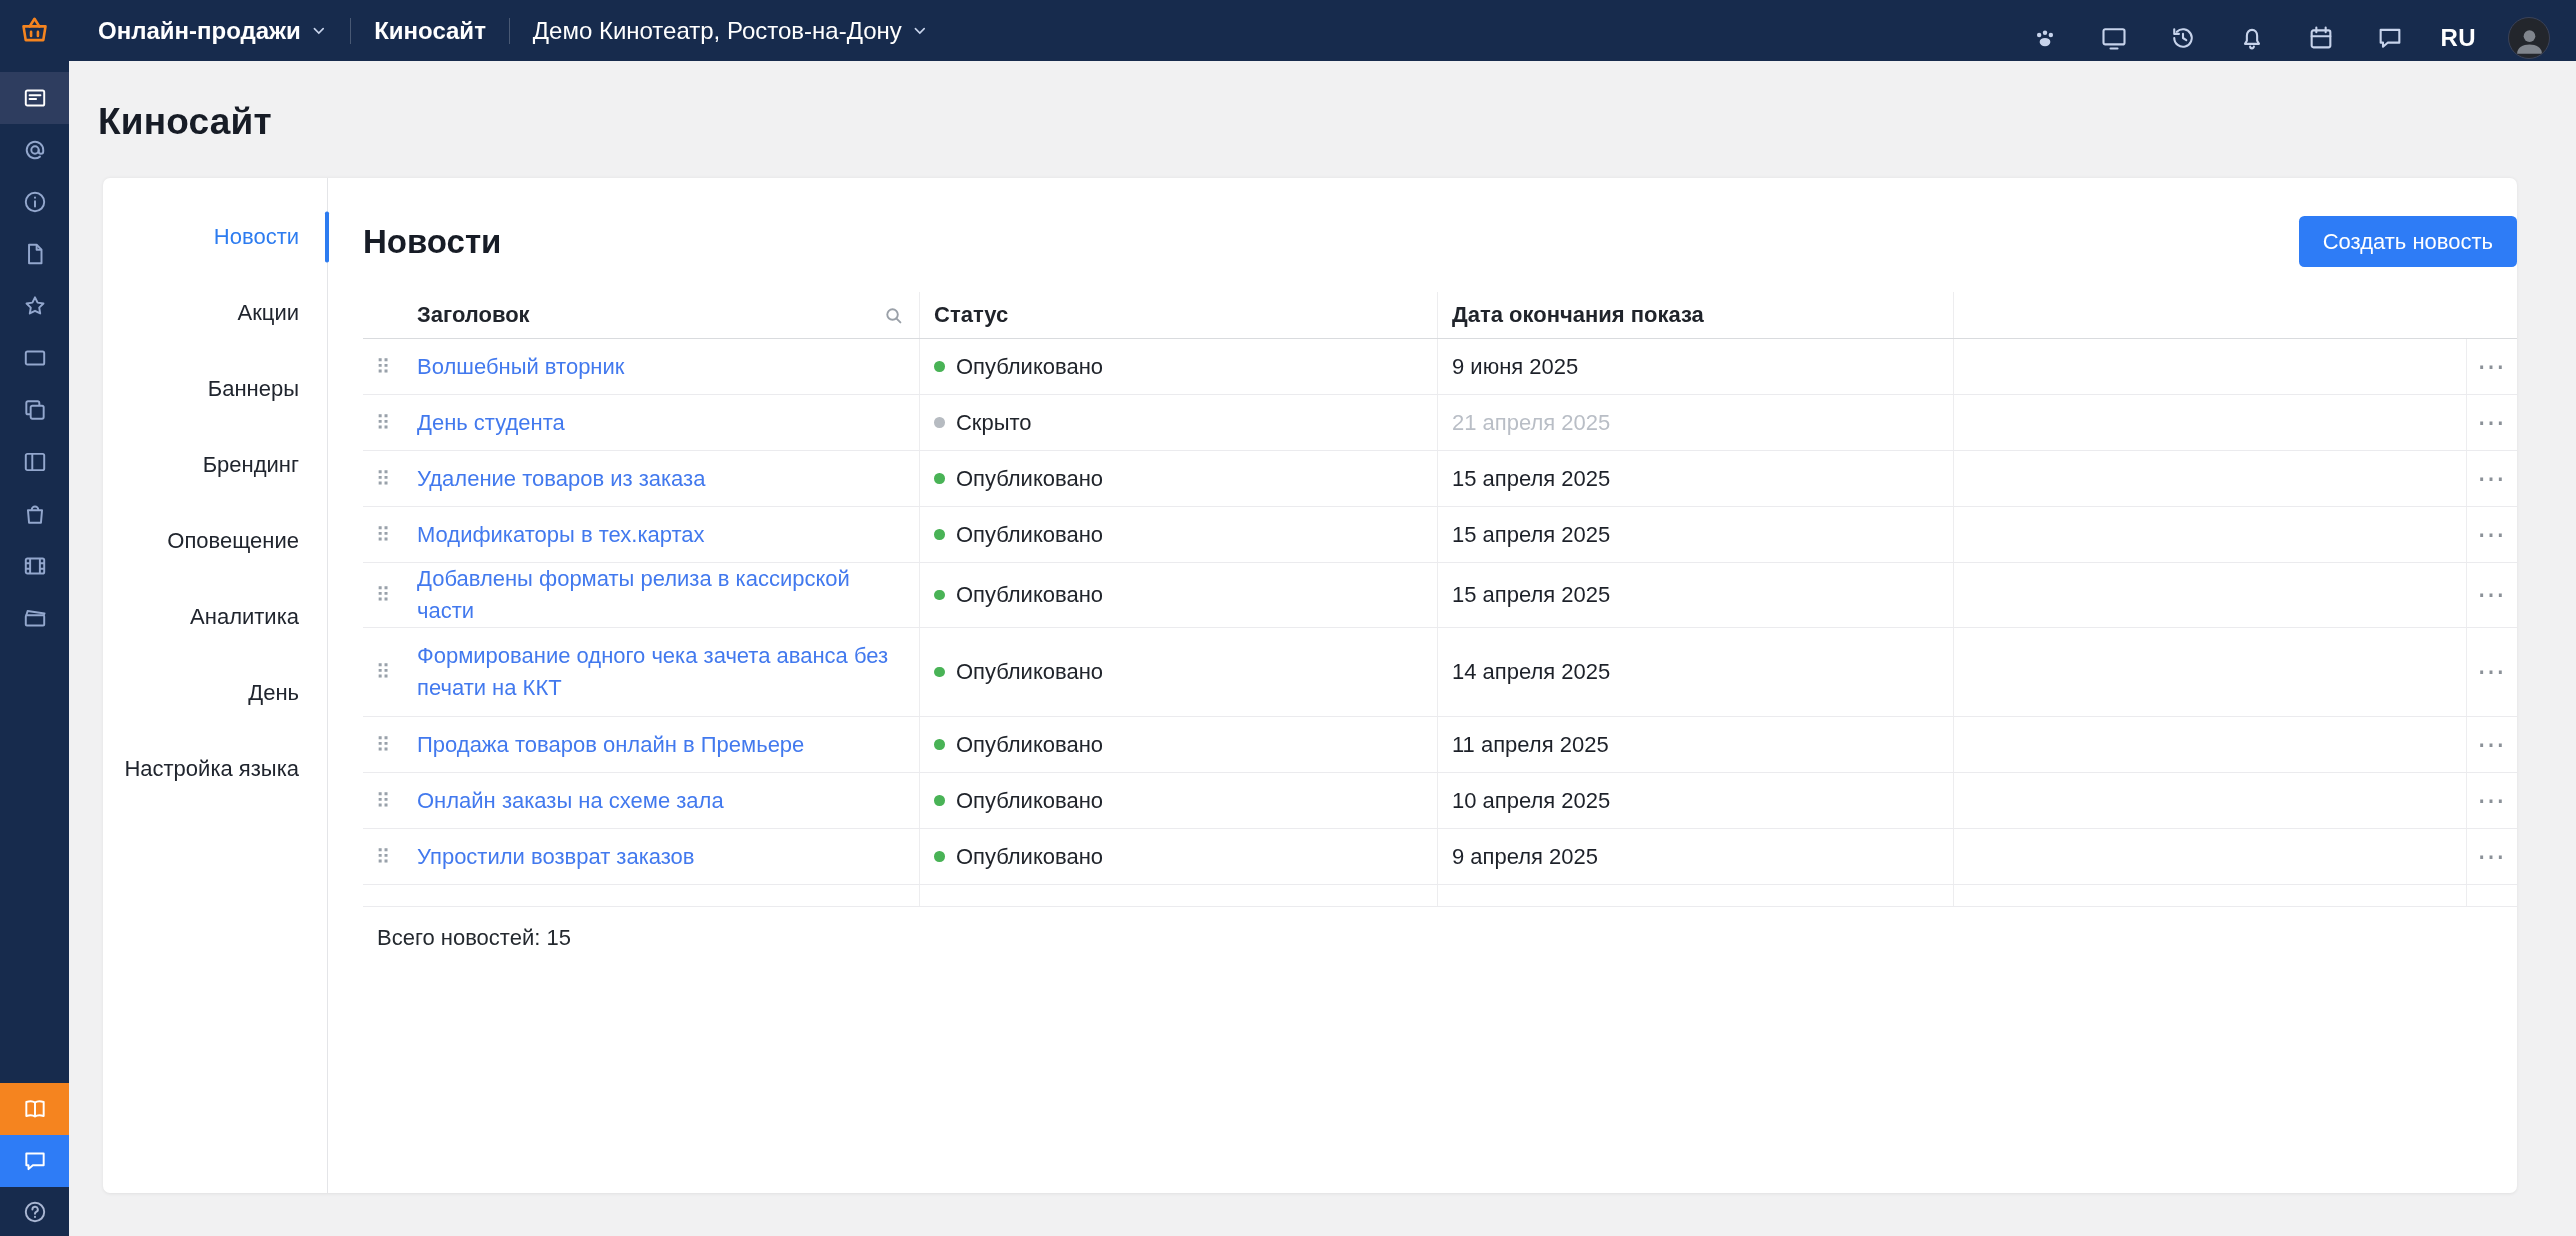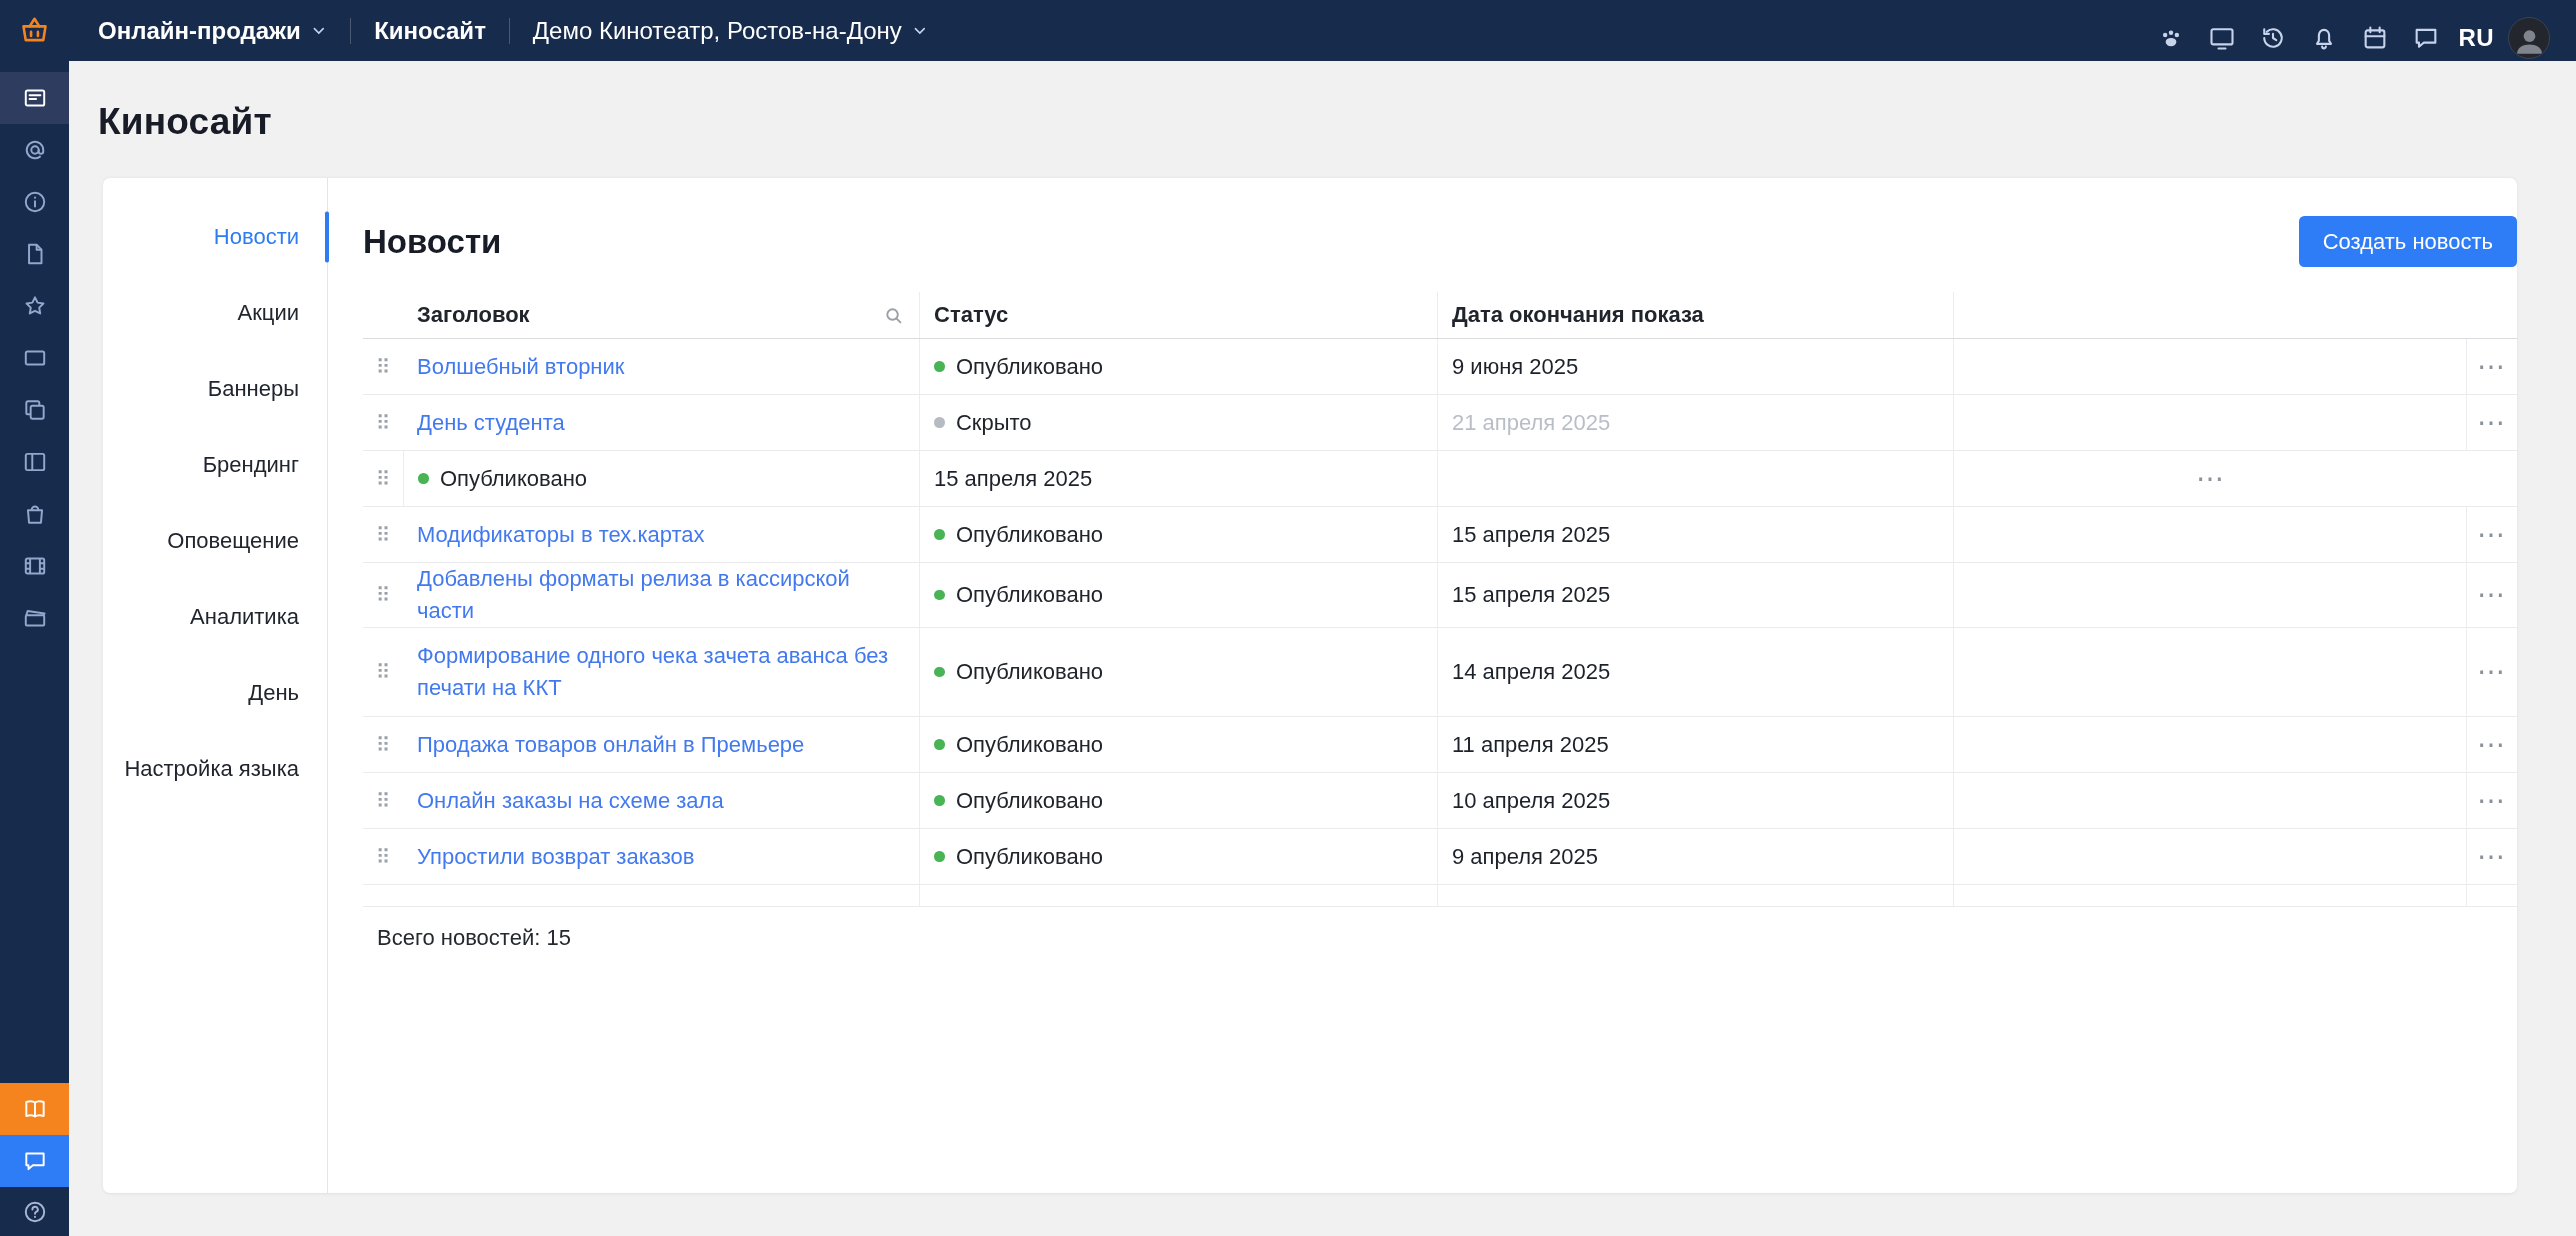--- a/index.html
+++ b/index.html
@@ -14,21 +14,21 @@
     position:absolute;top:0;left:0;right:0;height:61px;background:#172b4d;
     display:flex;align-items:center;color:#fff;z-index:5;
   }
   .logo-cell{width:69px;height:61px;display:flex;align-items:center;justify-content:center;flex:0 0 69px;}
   .tb-left{display:flex;align-items:center;gap:23px;padding-left:29px;}
   .tb-group{display:flex;align-items:center;gap:8.8px;cursor:pointer;}
   .tb-bold{font-size:24px;font-weight:700;}
   .tb-reg{font-size:24px;font-weight:400;}
   .tb-divider{width:0.9px;height:26px;background:rgba(255,255,255,.22);}
   .chev{color:#c7d3eb;display:flex;}
-  .tb-right{margin-left:auto;display:flex;align-items:center;gap:14px;padding-right:26px;margin-top:15px;}
+  .tb-right{margin-left:auto;display:flex;align-items:center;gap:32px;padding-right:26px;margin-top:15px;}
   .tb-icon{width:37px;height:37px;display:flex;align-items:center;justify-content:center;color:#c7d3eb;cursor:pointer;}
   .lang{font-size:24px;font-weight:700;letter-spacing:0.4px;cursor:pointer;}
   .avatar{width:42px;height:42px;border-radius:50%;background:#23262c;display:flex;align-items:flex-end;justify-content:center;overflow:hidden;cursor:pointer;border:1.8px solid #3a4258;}
   
   .sidebar{
     position:absolute;top:61px;left:0;width:69px;bottom:0;background:#172b4d;
     display:flex;flex-direction:column;padding-top:11.4px;z-index:4;
   }
   .sb-item{width:69px;height:52px;display:flex;align-items:center;justify-content:center;color:#93a7cd;cursor:pointer;flex:0 0 auto;}
   .sb-item.active{background:#2e3d5f;color:#fff;}
@@ -311,20 +311,23 @@
                 <span class="dot gray"></span>
                 <span class="st-label">Скрыто</span>
               </div>
             <div class="cell bl date muted">21 апреля 2025</div>
             <div class="cell bl date"></div>
             <div class="cell bl more"></div>
           </div>
 
           <div class="trow body">
             <div class="cell drag"></div>
+            <div class="cell title">
+                <a>Удаление товаров из заказа</a>
+              </div>
             <div class="cell bl">
                 <span class="dot"></span>
                 <span class="st-label">Опубликовано</span>
               </div>
             <div class="cell bl date">15 апреля 2025</div>
             <div class="cell bl date"></div>
             <div class="cell bl more"></div>
           </div>
 
           <div class="trow body">

